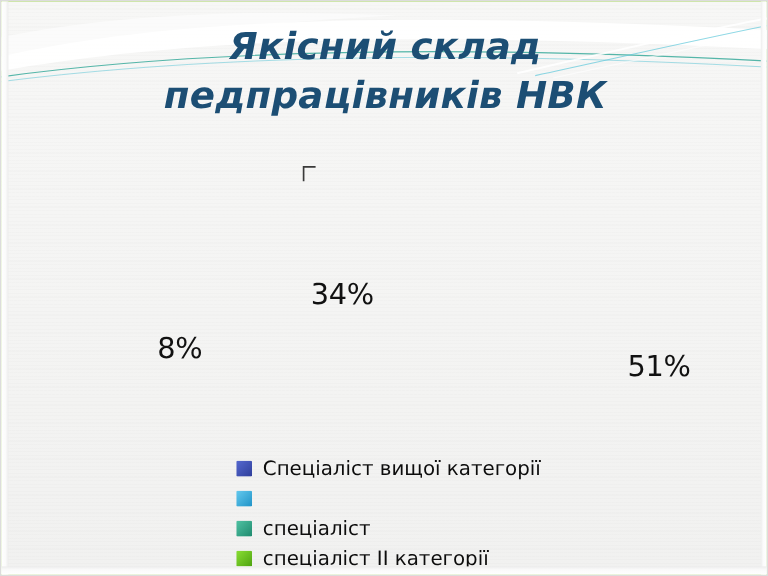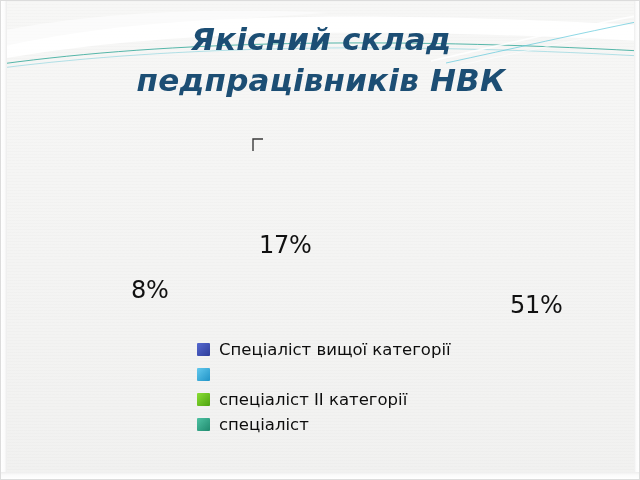--- a/index.html
+++ b/index.html
@@ -89,30 +89,30 @@
   #pie-svg { display: block; }
 
   .pct-label {
     position: absolute;
     font-size: 24px;
     color: #111111;
     font-weight: normal;
     white-space: nowrap;
     letter-spacing: -0.3px;
   }
-  #pct-51 { left: 509px; top: 182px; }
+  #pct-51 { left: 522px; top: 182px; }
   #pct-17 { left: 258px; top: 122px; }
   #pct-8  { left: 130px; top: 167px; }
   #pct-24 { left: 124px; top: 268px; }
 
   
   #legend {
     position: absolute;
     left: 196px;
-    top: 336px;
+    top: 377px;
     width: 300px;
   }
   .legend-row {
     display: flex;
     align-items: center;
     height: 25px;
   }
   .legend-swatch {
     width: 13px;
     height: 13px;
@@ -253,43 +253,43 @@
 
         <path d="M 346,184 A 128,74 0 0 0 474,110 L 474,152 A 128,74 0 0 1 346,226 Z" fill="url(#gBlueSide)" opacity="0"></path>
       </g>
 
       <g>
         <path d="M 252,42 L 252,30 L 262,30" fill="none" stroke="#3a3a3a" stroke-width="1.4"></path>
       </g>
     </svg>
 
     <div class="pct-label" id="pct-51">51%</div>
-    <div class="pct-label" id="pct-17">17%</div>
+    <div class="pct-label" id="pct-17">34%</div>
     <div class="pct-label" id="pct-8">8%</div>
   </div>
 
   <div id="legend">
 
     <div class="legend-row">
       <span class="legend-swatch" style="background: linear-gradient(135deg, rgb(85, 104, 207), rgb(47, 63, 155)) rgb(59, 79, 181);"></span>
       <span class="legend-label">Спеціаліст вищої категорії</span>
     </div>
 
     <div class="legend-row">
       <span class="legend-swatch" style="background: linear-gradient(135deg, rgb(99, 201, 238), rgb(32, 147, 199)) rgb(48, 168, 220);"></span>
     </div>
 
     <div class="legend-row">
+      <span class="legend-swatch" style="background: linear-gradient(135deg, rgb(79, 194, 163), rgb(31, 138, 110)) rgb(47, 165, 133);"></span>
+      <span class="legend-label">спеціаліст</span>
+    </div>
+
+    <div class="legend-row">
       <span class="legend-swatch" style="background: linear-gradient(135deg, rgb(138, 222, 52), rgb(78, 163, 16)) rgb(92, 191, 26);"></span>
       <span class="legend-label">спеціаліст II категорії</span>
-    </div>
-
-    <div class="legend-row">
-      <span class="legend-swatch" style="background: linear-gradient(135deg, rgb(79, 194, 163), rgb(31, 138, 110)) rgb(47, 165, 133);"></span>
-      <span class="legend-label">спеціаліст</span>
     </div>
 
   </div>
 
   <div id="edge-left"></div>
   <div id="edge-right"></div>
   <div id="edge-bottom"></div>
 
 </div>
 

